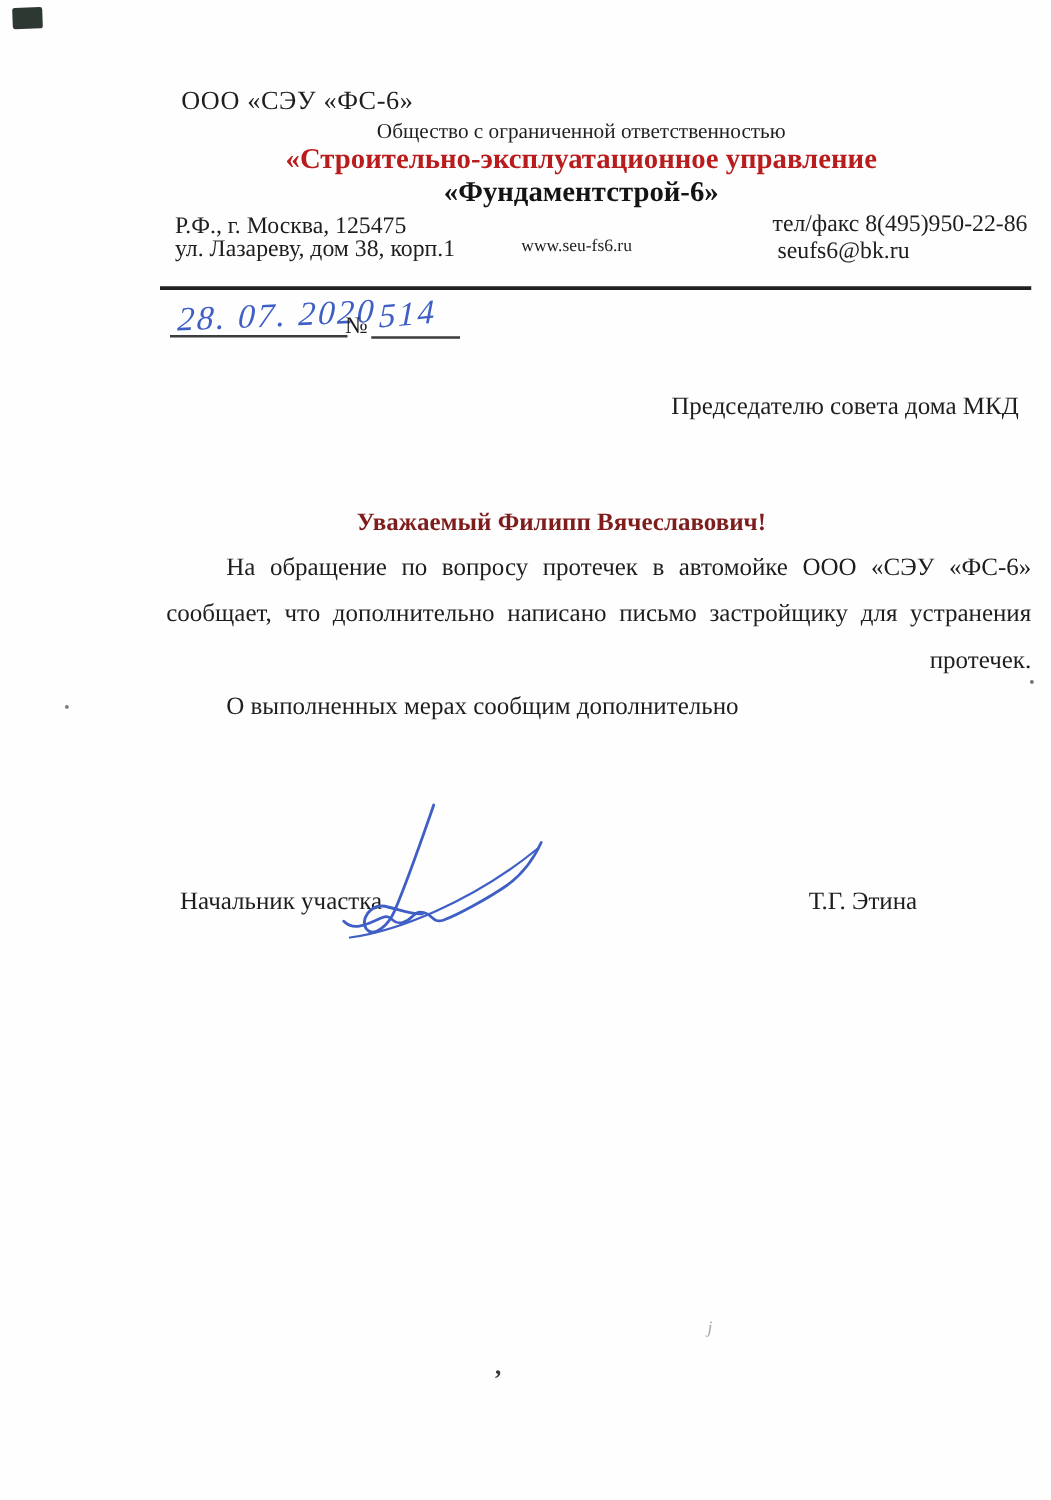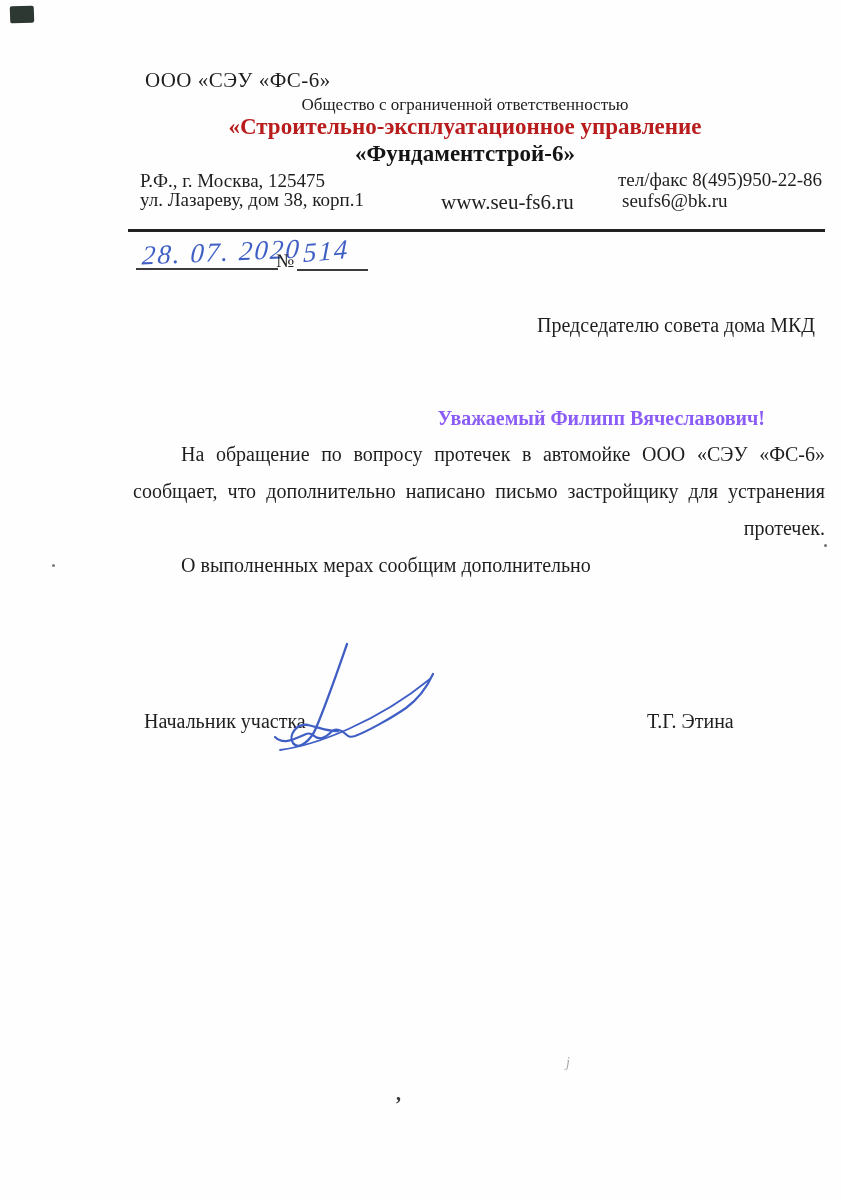--- a/index.html
+++ b/index.html
@@ -22,40 +22,40 @@
   .speck-faint{left:566px;top:1055px;width:9px;height:13px;background:transparent;color:#a7a7a7;font-size:14px;font-style:italic;}
 
   
   .company-short{left:145px;top:68px;font-size:21px;letter-spacing:.5px;}
   .center-col{left:130px;width:670px;text-align:center;}
   .llc-line{top:95px;font-size:17px;}
   .name1{top:114px;font-size:23px;font-weight:bold;color:#b91c1c;}
   .name2{top:141px;font-size:23px;font-weight:bold;color:#141414;}
   .addr1{left:140px;top:170px;font-size:19px;}
   .addr2{left:140px;top:189px;font-size:19px;}
-  .website{left:417px;top:190px;font-size:21px;margin-left:24px;}
+  .website{left:417px;top:190px;font-size:14px;}
   .phone{left:618px;top:169px;font-size:19px;}
   .email{left:622px;top:190px;font-size:19px;}
   .rule{left:128px;top:229px;width:697px;height:3px;background:#212121;}
 
   
   .hand{color:#3f5fc4;font-style:italic;letter-spacing:2px;font-size:27px;white-space:nowrap;}
   .date-hand{left:142px;top:237px;transform:rotate(-2.5deg) skewX(-6deg);}
   .num-hand{left:303px;top:236px;transform:rotate(-5deg) skewX(-6deg);}
   .ref-underline{height:2px;background:#3c3c3c;}
   .u1{left:136px;top:268px;width:142px;}
   .u2{left:297px;top:269px;width:71px;}
   .no-sign{left:276px;top:250px;font-size:19px;}
 
   
   .recipient{left:400px;top:313px;width:415px;text-align:right;font-size:20px;line-height:24px;}
 
   
   .salutation{left:133px;top:407px;width:692px;padding-right:60px;box-sizing:border-box;
-              text-align:right;font-weight:bold;font-size:20px;color:#8b5cf6;}
+              text-align:center;font-weight:bold;font-size:20px;color:#7f1d1d;}
   .bline{left:133px;width:692px;font-size:20px;white-space:normal;}
   .just{text-align:justify;text-align-last:justify;}
   .ind{text-indent:48px;}
   .l1{top:443px;}
   .l2{top:480px;}
   .l3{top:517px;text-align:right;}
   .l4{top:554px;}
 
   
   .sig-title{left:144px;top:710px;font-size:20px;}

